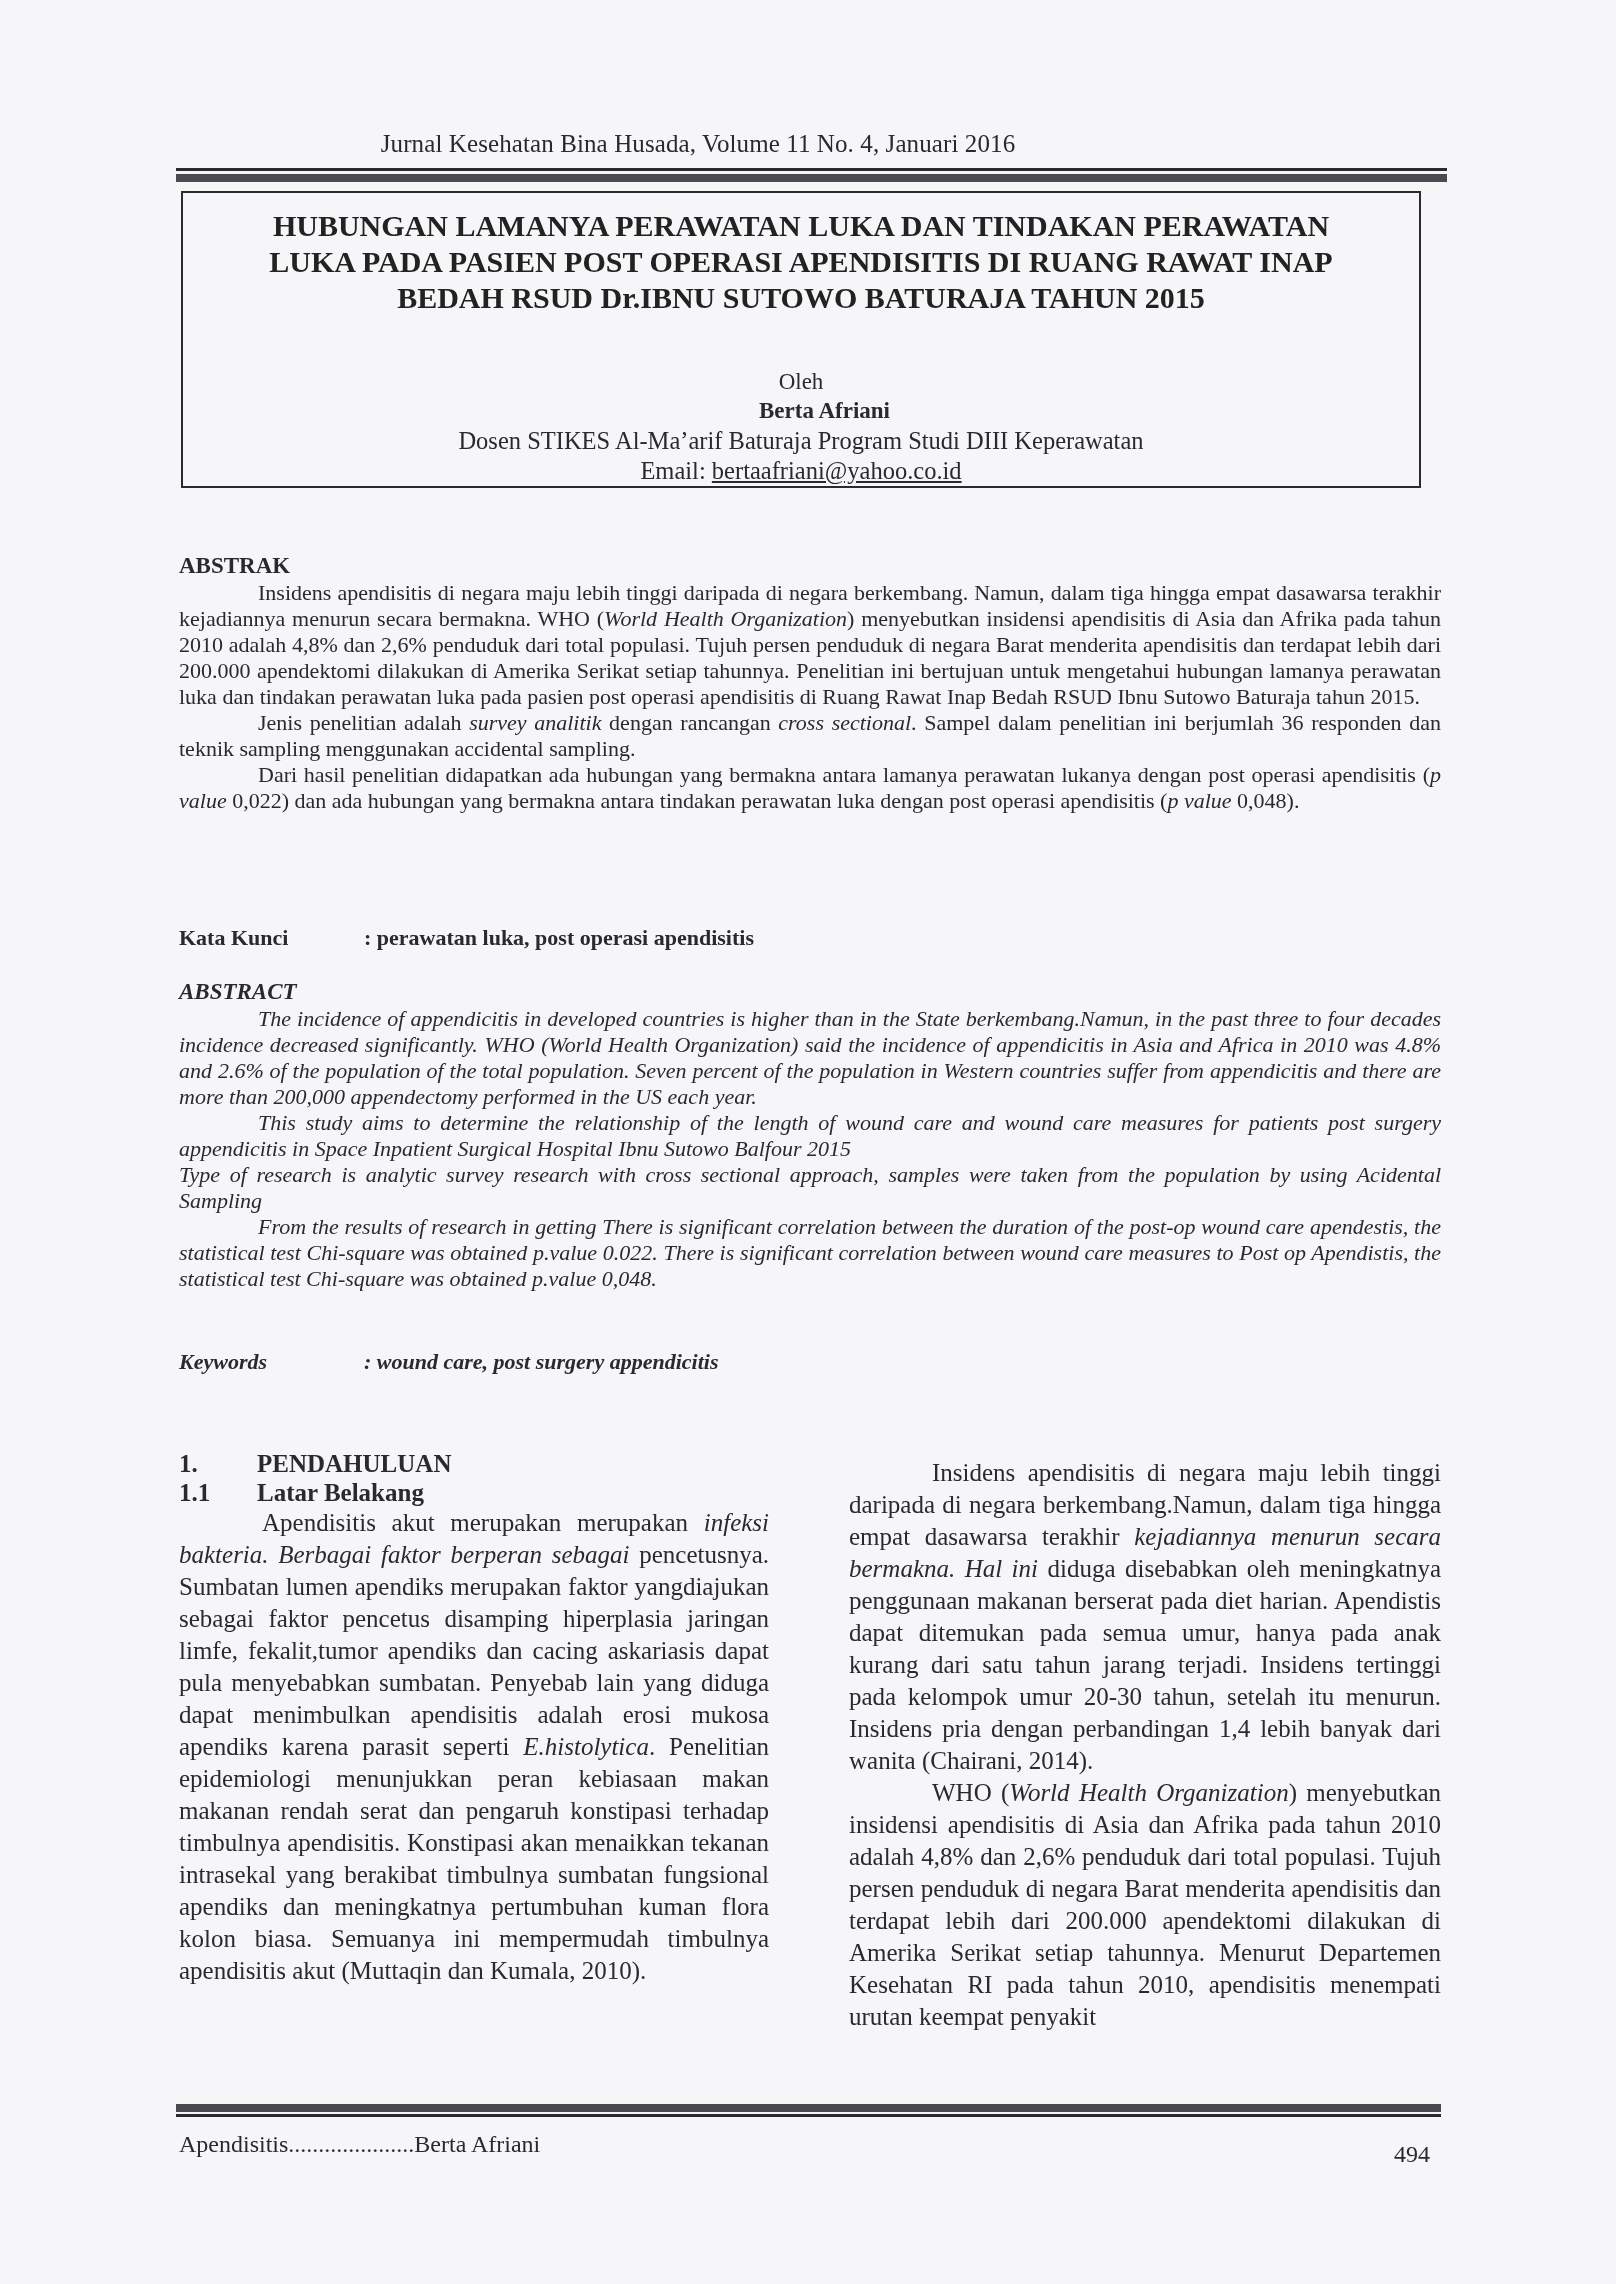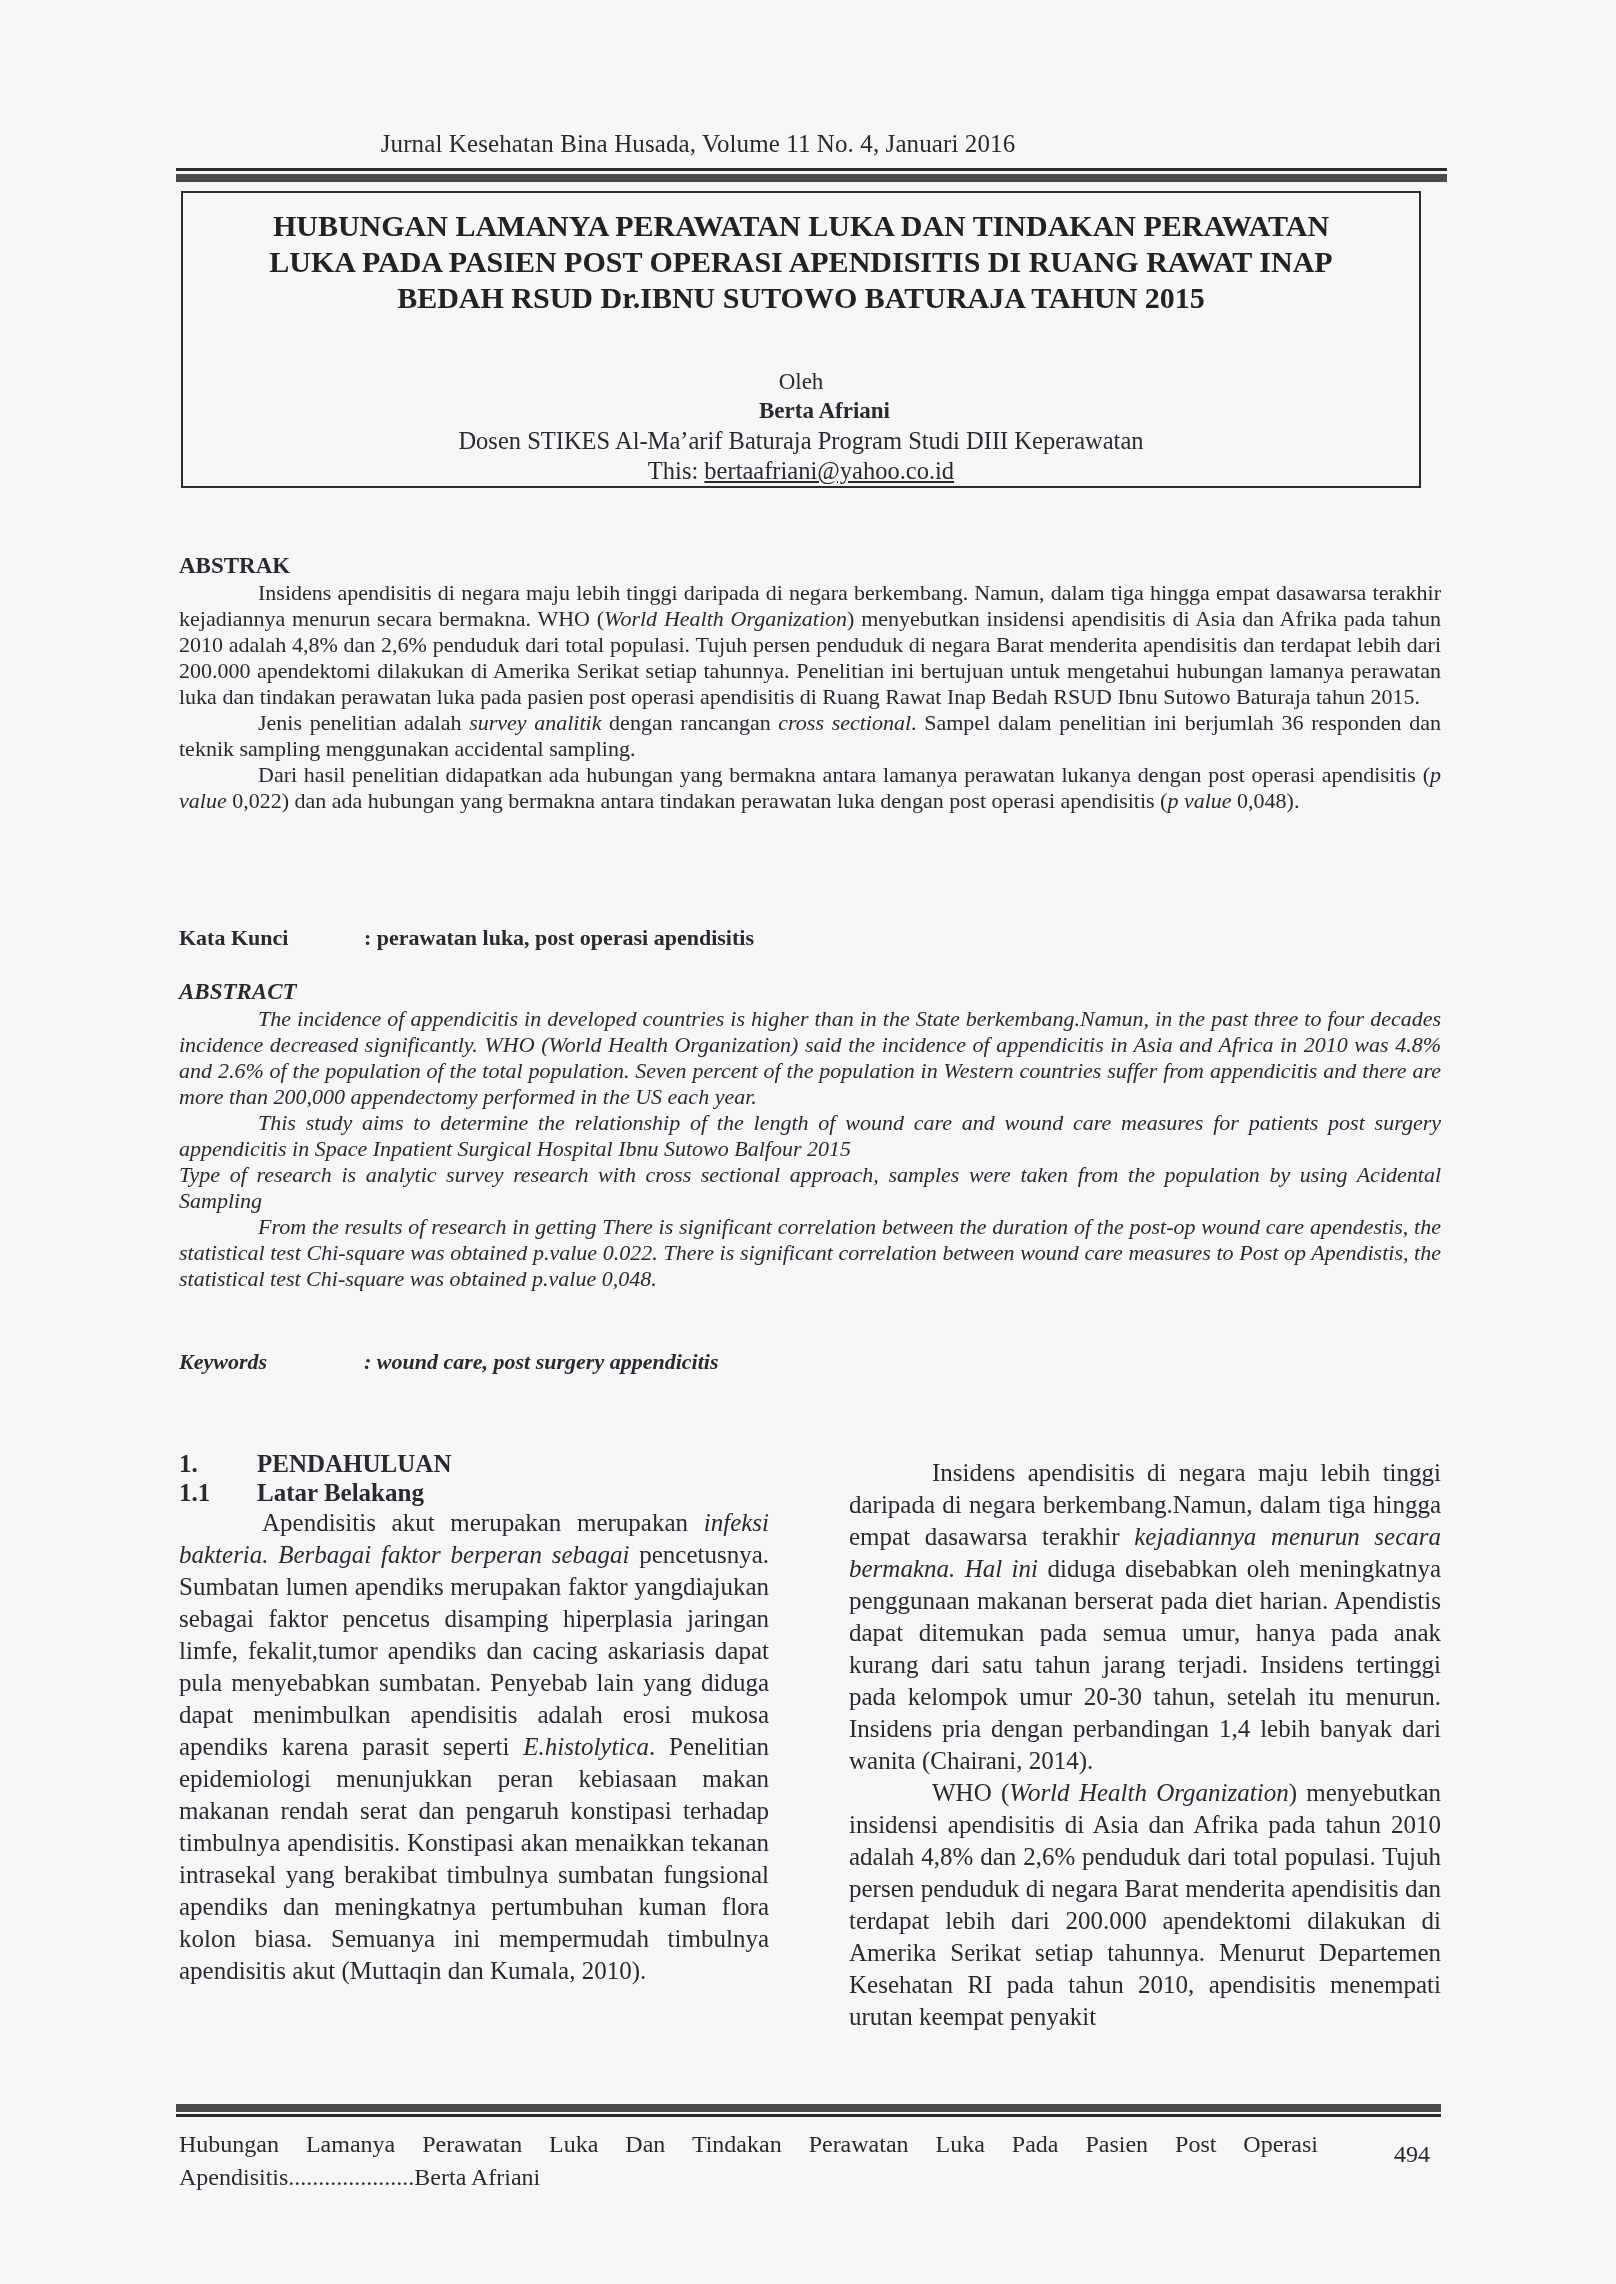--- a/index.html
+++ b/index.html
@@ -81,21 +81,21 @@
 
 <div id="title-box" class="abs">
   <div id="title-text">
     <div>HUBUNGAN LAMANYA PERAWATAN LUKA DAN TINDAKAN PERAWATAN</div>
     <div>LUKA PADA PASIEN POST OPERASI APENDISITIS DI RUANG RAWAT INAP</div>
     <div>BEDAH RSUD Dr.IBNU SUTOWO BATURAJA TAHUN 2015</div>
   </div>
   <div id="oleh">Oleh</div>
   <div id="author">Berta Afriani</div>
   <div id="affil">Dosen STIKES Al-Ma’arif Baturaja Program Studi DIII Keperawatan</div>
-  <div id="email"><span>This: </span><a>bertaafriani@yahoo.co.id</a></div>
+  <div id="email"><span>Email: </span><a>bertaafriani@yahoo.co.id</a></div>
 </div>
 
 <div class="abs sec-heading" style="left:179px; top:553px;">ABSTRAK</div>
 <div class="abs abstract-block" style="top:580px;">
   <p><span>Insidens apendisitis di negara maju lebih tinggi daripada di negara berkembang.  Namun, dalam tiga hingga empat dasawarsa terakhir kejadiannya menurun secara bermakna. WHO (</span><i>World Health Organization</i><span>) menyebutkan insidensi apendisitis di Asia dan Afrika pada tahun 2010 adalah 4,8% dan 2,6% penduduk dari total populasi. Tujuh persen penduduk di negara Barat menderita apendisitis dan terdapat lebih dari 200.000 apendektomi dilakukan di Amerika Serikat setiap tahunnya.  Penelitian ini bertujuan untuk mengetahui hubungan lamanya perawatan luka dan tindakan perawatan luka pada pasien post operasi apendisitis di Ruang Rawat Inap Bedah RSUD Ibnu Sutowo Baturaja tahun 2015.</span></p>
   <p><span>Jenis penelitian adalah </span><i>survey analitik</i><span> dengan rancangan </span><i>cross sectional</i><span>. Sampel dalam penelitian ini berjumlah 36 responden dan teknik sampling menggunakan accidental sampling.</span></p>
   <p><span>Dari hasil penelitian didapatkan ada hubungan yang bermakna antara lamanya perawatan lukanya dengan post operasi apendisitis (</span><i>p value</i><span> 0,022) dan ada hubungan yang bermakna antara tindakan perawatan luka dengan post operasi apendisitis (</span><i>p value</i><span> 0,048).</span></p>
 </div>
 <div class="abs kw-row" style="left:179px; top:925px;">
   <span class="kw-label" style="font-weight:bold">Kata Kunci</span><span>: perawatan luka, post operasi apendisitis</span>
@@ -119,17 +119,16 @@
 </div>
 
 <div class="abs col" style="left:849px; top:1457px; width:592px;">
   <p><span>Insidens apendisitis di negara maju lebih tinggi daripada di negara berkembang.Namun, dalam tiga hingga empat dasawarsa terakhir </span><i>kejadiannya menurun secara bermakna. Hal ini</i><span> diduga disebabkan oleh meningkatnya penggunaan makanan berserat pada diet harian. Apendistis dapat ditemukan pada semua umur, hanya pada anak kurang dari satu tahun jarang terjadi. Insidens tertinggi pada kelompok umur 20-30 tahun, setelah itu menurun. Insidens pria dengan perbandingan 1,4 lebih banyak dari wanita (Chairani, 2014).</span></p>
   <p><span>WHO (</span><i>World Health Organization</i><span>) menyebutkan insidensi apendisitis di Asia dan Afrika pada tahun 2010 adalah 4,8% dan 2,6% penduduk dari total populasi. Tujuh persen penduduk di negara Barat menderita apendisitis dan terdapat lebih dari 200.000 apendektomi dilakukan di Amerika Serikat setiap tahunnya. Menurut Departemen Kesehatan RI pada tahun 2010, apendisitis menempati urutan keempat penyakit</span></p>
 </div>
 
 <div class="rule-thick" style="top:2104px; left:176px; width:1265px;"></div>
 <div class="rule-thin" style="top:2114px; left:176px; width:1265px;"></div>
 <div class="abs footer-text" style="top:2128px;">
-  <div style="text-align-last: justify;">Hubungan Lamanya Perawatan Luka Dan Tindakan Perawatan Luka Pada Pasien Post Operasi</div>
   <div>Apendisitis.....................Berta Afriani</div>
 </div>
 <div id="page-number" class="abs">494</div>
 
 
 </body></html>

